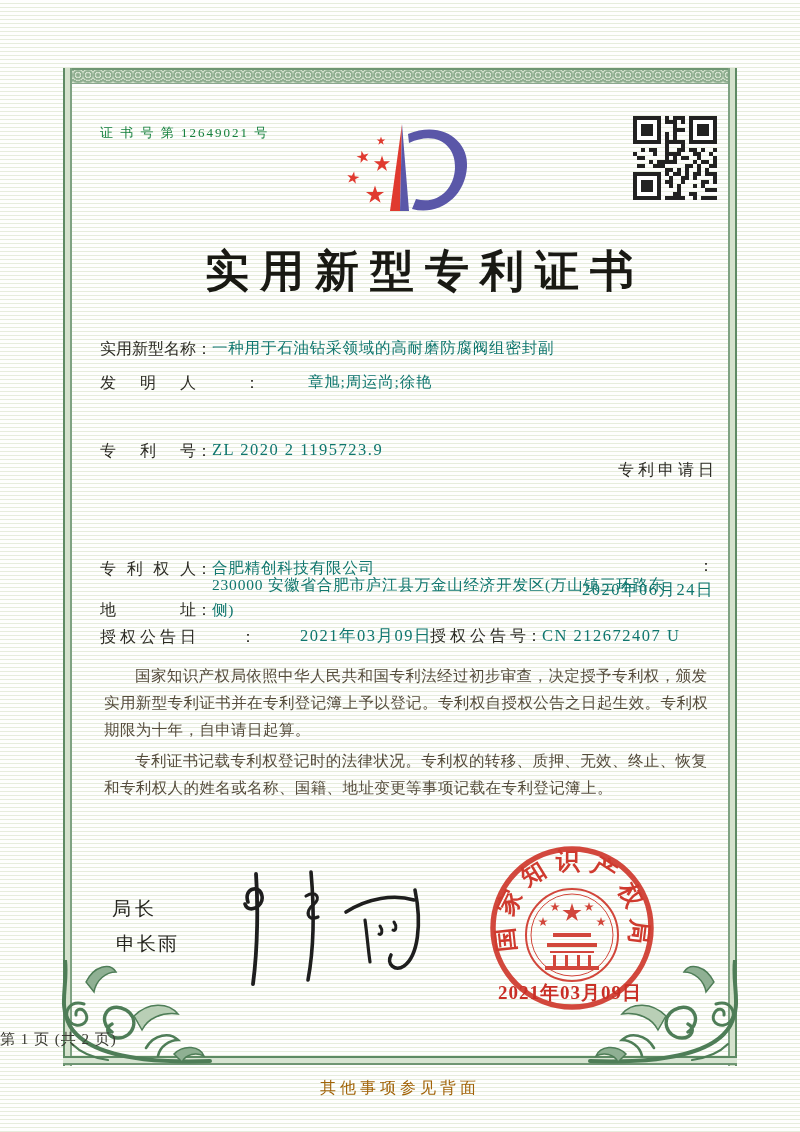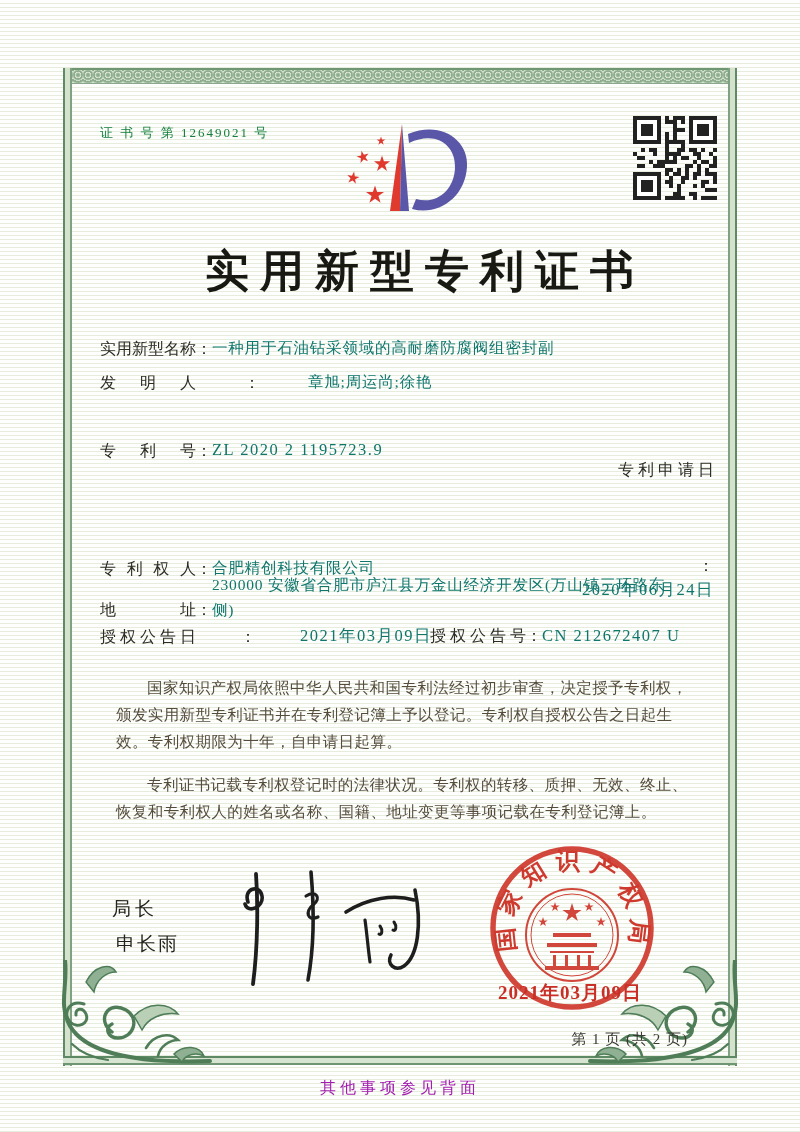--- a/index.html
+++ b/index.html
@@ -44,35 +44,35 @@
     display:inline-block;width:96px;flex:0 0 96px;
     text-align:justify;text-align-last:justify;color:#2c2b24;
   }
   .fcolon{flex:0 0 auto;color:#2c2b24;}
   .fvalue{flex:1 1 auto;font-size:15.5px;letter-spacing:0.8px;color:#0f766e;line-height:24.5px;}
   .fvalue.num{font-size:16.5px;letter-spacing:1.5px;}
   .pair2{position:absolute;left:330px;top:0;display:flex;width:284px;}
   
   .paras{left:100px;top:658px;width:614px;}
   .paras p{
-    margin:16px;text-indent:2em;font-size:15.5px;line-height:27px;
+    margin:4px;text-indent:2em;font-size:15.5px;line-height:27px;
     letter-spacing:0.4px;color:#554c3c;
   }
   
   .sig-title{left:112px;top:896px;font-size:19px;letter-spacing:4px;color:#23231d;
     font-family:Liberation Mono, monospace;}
   .sig-name{left:116px;top:931px;font-size:19px;letter-spacing:2px;color:#23231d;
     font-family:"Liberation Sans","DejaVu Sans",sans-serif;}
   .seal-date{
     left:478px;top:980px;width:184px;text-align:center;
     font-size:19px;letter-spacing:1px;color:#c92f26;font-weight:600;
   }
   
-  .page-info{left:0;top:1030px;width:688px;text-align:right;font-size:15px;color:#3a3a32;letter-spacing:1px;}
-  .back-note{left:0;top:1078px;width:800px;text-align:center;font-size:16px;color:#a21caf;letter-spacing:4px;}
+  .page-info{left:0;top:1030px;width:688px;text-align:left;font-size:15px;color:#3a3a32;letter-spacing:1px;}
+  .back-note{left:0;top:1078px;width:800px;text-align:center;font-size:16px;color:#a16207;letter-spacing:4px;}
 </style>
 </head>
 <body>
 
 <div class="abs frame-top"></div>
 <div class="abs frame-left"></div>
 <div class="abs frame-right"></div>
 <div class="abs frame-bottom"></div>
 
 <div class="abs cert-no">证 书 号 第 12649021 号</div>

